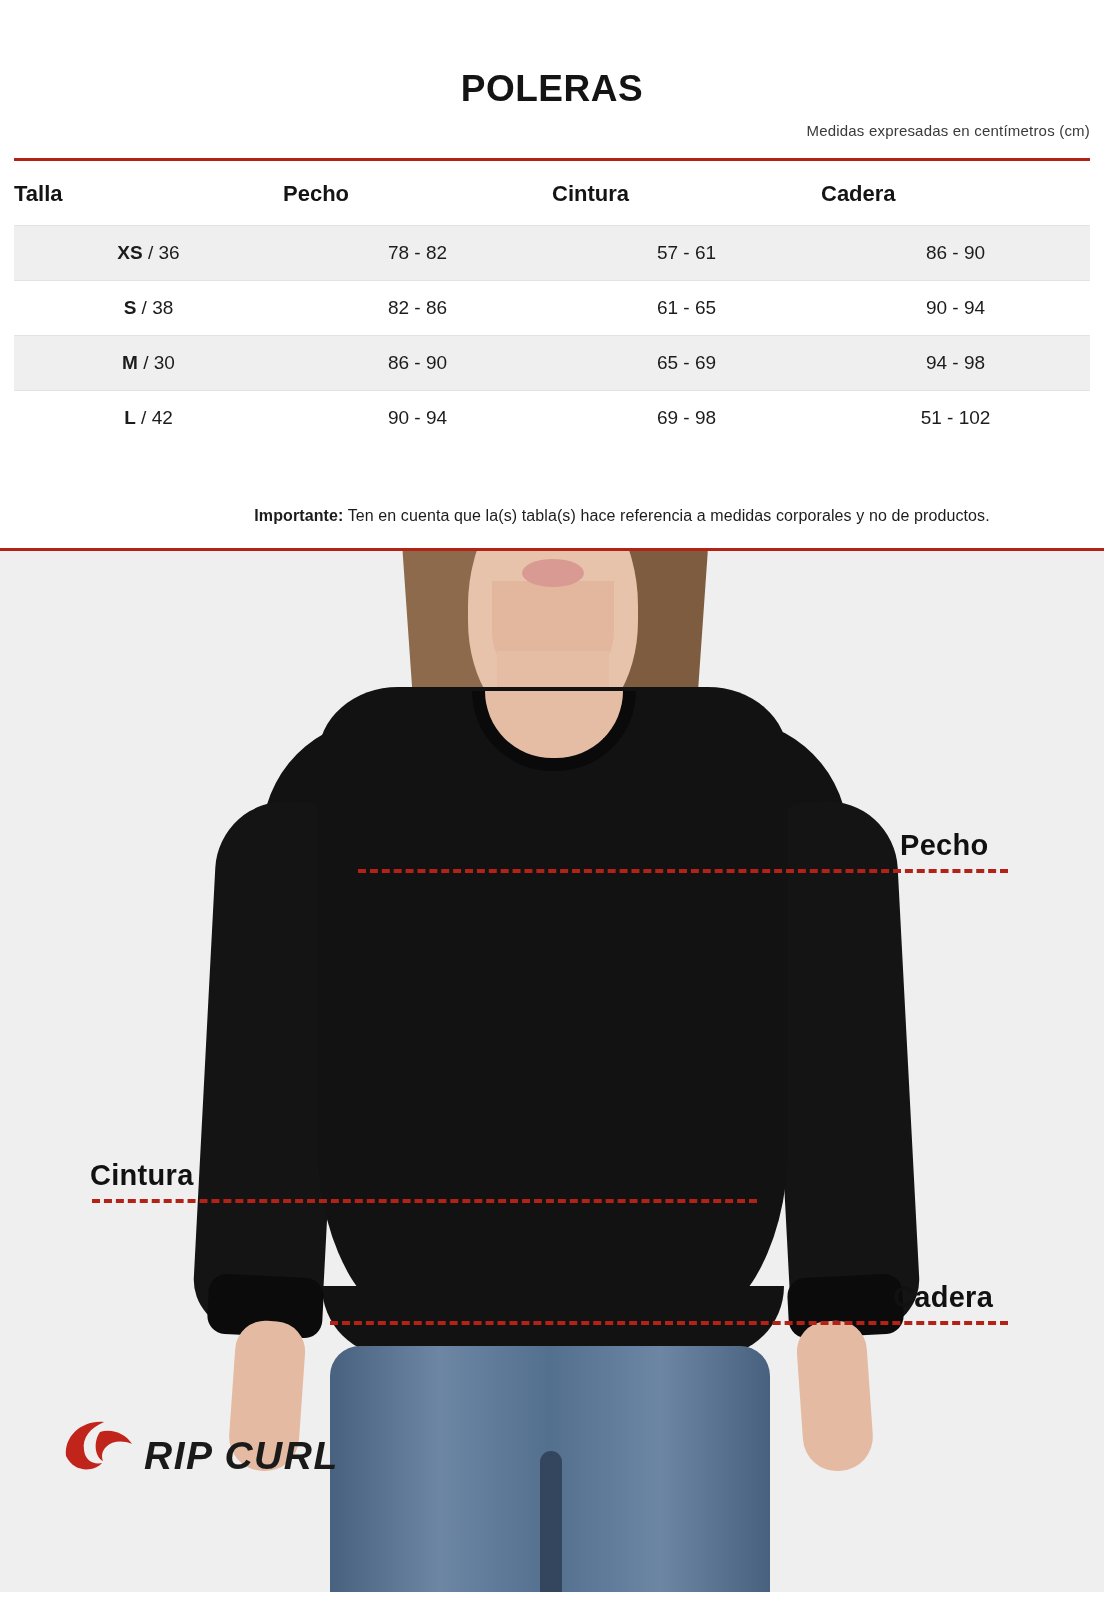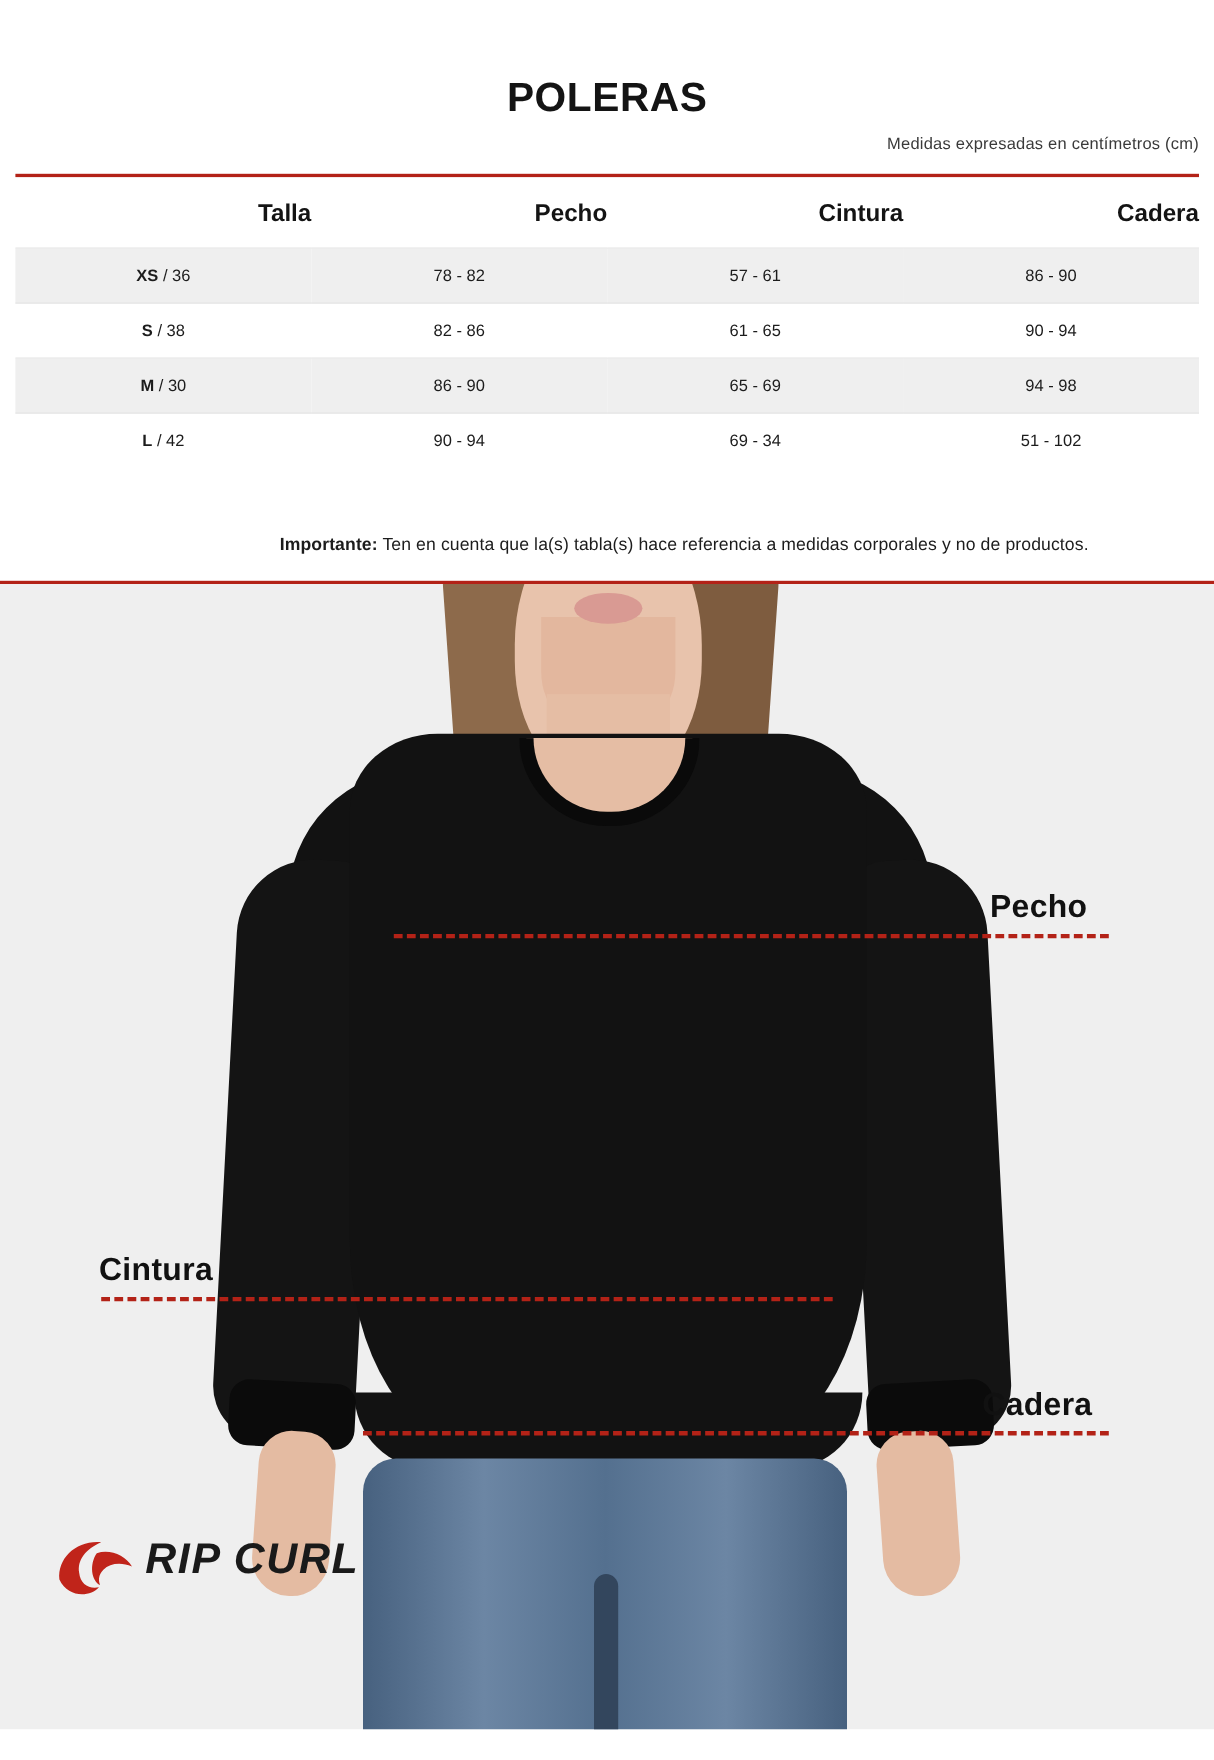--- a/index.html
+++ b/index.html
@@ -47,25 +47,25 @@
 
   table.size-table {
     width: 100%;
     border-collapse: collapse;
     table-layout: fixed;
   }
   table.size-table th {
     font-size: 22px;
     font-weight: bold;
     padding: 20px 0 18px 0;
-    text-align: right;
+    text-align: left;
     color: #141414;
   }
   table.size-table td {
-    font-size: 15px;
+    font-size: 19px;
     text-align: center;
     padding: 16px 0 16px 0;
     color: #1c1c1c;
     font-weight: 400;
   }
   table.size-table tbody tr.alt {
     background: #efefef;
   }
   table.size-table tbody tr {
     border-top: 1px solid #e3e3e3;
@@ -318,24 +318,24 @@
   .guide-cintura { left: 92px; top: 648px; width: 665px; }
   .label-cintura { left: 90px; top: 608px; }
 
   
   .guide-cadera { left: 330px; top: 770px; width: 678px; }
   .label-cadera { left: 893px; top: 730px; }
 
   
   .brand {
     position: absolute;
-    left: 48px;
+    left: 60px;
     top: 865px;
     display: flex;
-    align-items: flex-start;
+    align-items: flex-end;
   }
   .brand-text {
     font-family: "Liberation Sans", sans-serif;
     font-size: 39px;
     font-weight: bold;
     font-style: italic;
     letter-spacing: 1.5px;
     color: #1a1a1a;
     margin-left: 6px;
   }
@@ -374,21 +374,21 @@
       </tr>
       <tr class="alt">
         <td><span class="size-code">M</span><span> / 30</span></td>
         <td>86 - 90</td>
         <td>65 - 69</td>
         <td>94 - 98</td>
       </tr>
       <tr>
         <td><span class="size-code">L</span><span> / 42</span></td>
         <td>90 - 94</td>
-        <td>69 - 34</td>
+        <td>69 - 98</td>
         <td>51 - 102</td>
       </tr>
     </tbody>
   </table>
 
   <p class="note">
     <b>Importante:</b><span> Ten en cuenta que la(s) tabla(s) hace referencia a medidas corporales y no de productos.</span>
   </p>
 </div>
 

